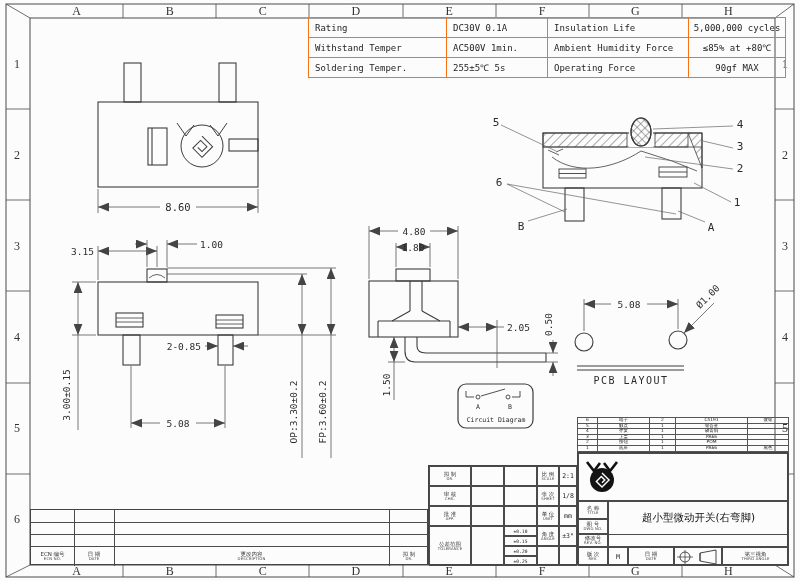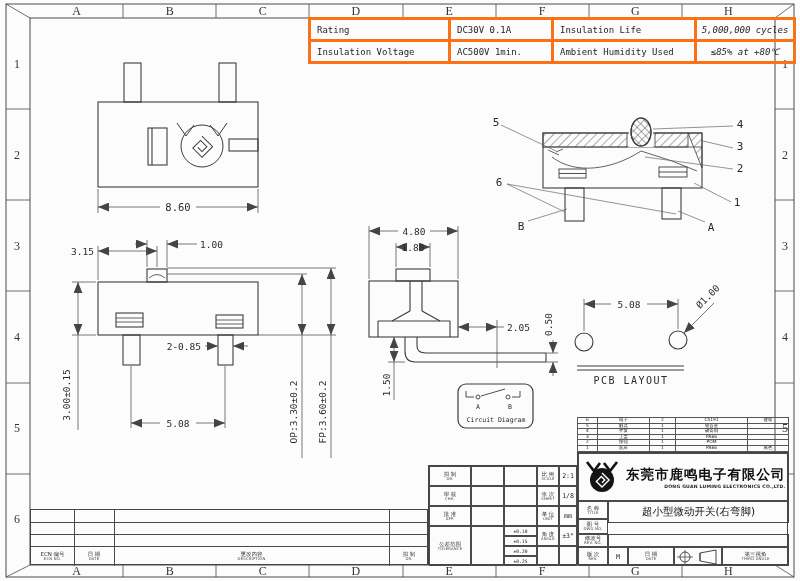--- a/index.html
+++ b/index.html
@@ -9,35 +9,35 @@
   svg text{fill:#2a2a2a;}
   .dim{font:9.5px "DejaVu Sans Mono",monospace;}
   .dimbig{font:10.5px "DejaVu Sans Mono",monospace;}
   .callout{font:11px "DejaVu Sans Mono",monospace;}
   .gridtxt{font:12px "Liberation Serif",serif;fill:#333;}
   .caption{font:10px "DejaVu Sans Mono",monospace;letter-spacing:1.5px;}
   .smallcap{font:6.5px "DejaVu Sans Mono",monospace;}
   
   table.spec{position:absolute;left:308px;top:17px;border-collapse:collapse;table-layout:fixed;
              font:9px "DejaVu Sans Mono",monospace;color:#1e1e1e;}
-  table.spec td{border:3px solid #f97316;height:19px;padding:0 0 0 6px;white-space:nowrap;overflow:hidden;margin-left:12px;}
+  table.spec td{border:1px solid #f97316;height:19px;padding:0 0 0 6px;white-space:nowrap;overflow:hidden;margin-left:12px;}
   table.spec td.c1{width:131px;}
   table.spec td.c2{width:94px;}
   table.spec td.c3{width:134px;}
-  table.spec td.c4{width:96px;text-align:center;padding:0;font-style:italic;}
+  table.spec td.c4{width:96px;text-align:center;padding:0;}
   
   table.bom{position:absolute;left:577px;top:417px;border-collapse:collapse;table-layout:fixed;
             font:4.4px "DejaVu Sans",sans-serif;color:#222;}
   table.bom td,table.bom th{border:0.6px solid #555;height:4.4px;line-height:4.6px;padding:0;
             text-align:center;font-weight:normal;white-space:nowrap;overflow:hidden;}
   table.bom .b1{width:19px;} table.bom .b2{width:51px;} table.bom .b3{width:25px;}
   table.bom .b4{width:71px;} table.bom .b5{width:40px;}
   
   .cell{position:absolute;box-sizing:border-box;border:0.7px solid #4a4a4a;
-        display:flex;align-items:center;justify-content:center;text-align:right;overflow:hidden;}
+        display:flex;align-items:center;justify-content:center;text-align:center;overflow:hidden;}
   .lbl{display:flex;flex-direction:column;align-items:center;justify-content:center;line-height:1.15;}
   .lbl .cn{font-size:5.5px;color:#333;}
   .lbl .en{font-size:3.8px;color:#444;letter-spacing:.2px;}
   .val{font:6.5px "DejaVu Sans Mono",monospace;color:#222;}
   .blockframe{position:absolute;box-sizing:border-box;border:1px solid #444;background:#fcfcfc;}
   .tol-cell{position:absolute;box-sizing:border-box;border:0.7px solid #4a4a4a;
             font:4.6px "DejaVu Sans Mono",monospace;display:flex;align-items:center;justify-content:center;}
   .company-cn{font-size:13.5px;font-weight:bold;color:#111;letter-spacing:1px;white-space:nowrap;}
   .company-en{font-size:4.6px;font-weight:bold;color:#222;letter-spacing:.2px;white-space:nowrap;}
   .title-val{font-size:10.5px;color:#111;white-space:nowrap;}
@@ -341,24 +341,30 @@
 
 <table class="spec">
   <tbody id="spec-body">
         <tr>
           <td class="c1">Rating</td>
           <td class="c2">DC30V 0.1A</td>
           <td class="c3">Insulation Life</td>
           <td class="c4">5,000,000 cycles</td>
         </tr>
         <tr>
-          <td class="c1">Insulation Voltage</td>
+          <td class="c1">Withstand Temper</td>
           <td class="c2">AC500V 1min.</td>
-          <td class="c3">Ambient Humidity Used</td>
+          <td class="c3">Ambient Humidity Force</td>
           <td class="c4">≤85% at +80℃</td>
+        </tr>
+        <tr>
+          <td class="c1">Soldering Temper.</td>
+          <td class="c2">255±5℃ 5s</td>
+          <td class="c3">Operating Force</td>
+          <td class="c4">90gf MAX</td>
         </tr>
       </tbody>
 </table>
 
 <table class="bom">
   <tbody id="bom-body">
         <tr>
           <td class="b1">6</td>
           <td class="b2">端子</td>
           <td class="b3">2</td>
@@ -501,33 +507,29 @@
 
   <div class="cell" style="left:0;top:0;width:211px;height:48px;justify-content:flex-start;padding-left:4px;">
     <svg width="38" height="34" viewBox="0 0 38 34" xmlns="http://www.w3.org/2000/svg" style="flex:none;">
       <path d="M4,2 L11,11 L17,3" stroke="#111" stroke-width="2.6" fill="none"></path>
       <path d="M34,2 L27,11 L21,3" stroke="#111" stroke-width="2.6" fill="none"></path>
       <circle cx="19" cy="20" r="12" fill="#131313"></circle>
       <g transform="rotate(45 19 20)">
         <path d="M14,15 H24 V25 H16 V18 H21 V22" stroke="#fff" stroke-width="1.4" fill="none"></path>
       </g>
     </svg>
-    <div style="margin-left:5px;">
-      <div class="company-cn">东莞市鹿鸣电子有限公司</div>
-      <div class="company-en">DONG GUAN LUMING ELECTRONICS CO.,LTD.</div>
-    </div>
   </div>
 
   <div class="cell" style="left:0;top:48px;width:30px;height:18px;">
         <div class="lbl">
           <span class="cn">名 称</span>
           <span class="en">TITLE</span>
         </div>
       </div>
-  <div class="cell" style="left:30px;top:48px;width:181px;height:22px;">
+  <div class="cell" style="left:30px;top:48px;width:181px;height:34px;">
         <span class="title-val">超小型微动开关(右弯脚)</span>
       </div>
 
   <div class="cell" style="left:0;top:66px;width:30px;height:15px;">
         <div class="lbl">
           <span class="cn">图 号</span>
           <span class="en">DWG NO.</span>
         </div>
       </div>
 

